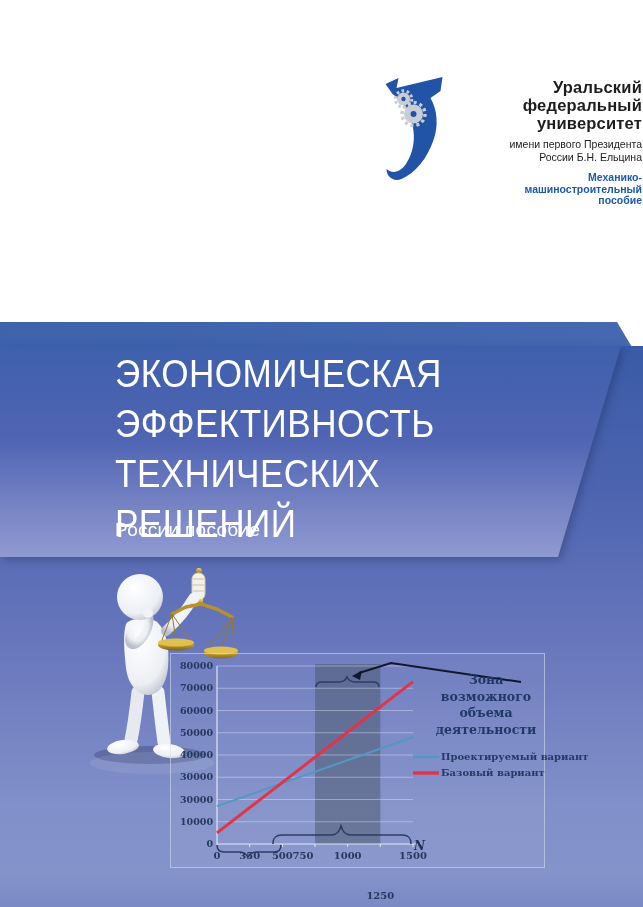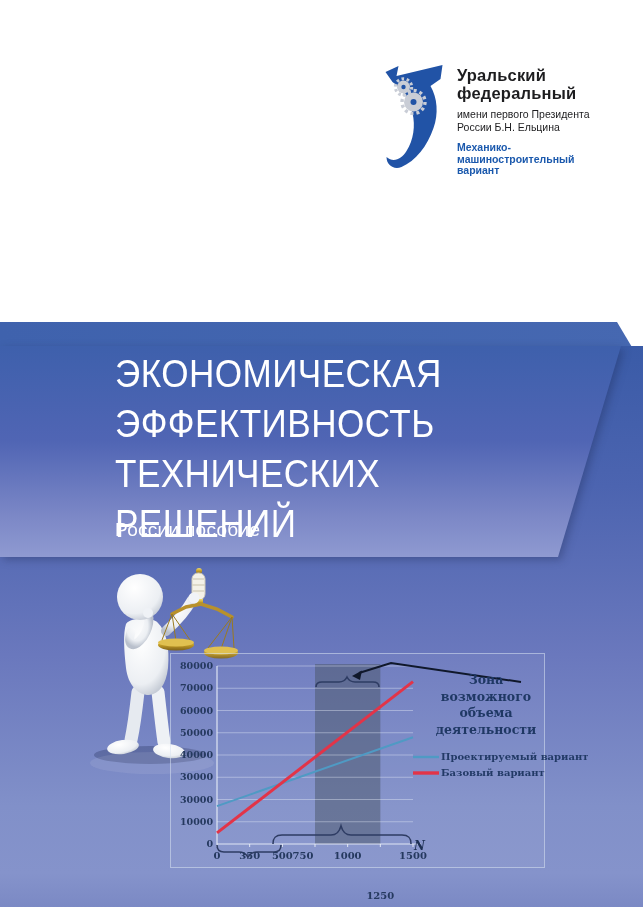--- a/index.html
+++ b/index.html
@@ -42,49 +42,50 @@
   #annotation{left:256px;top:18px;width:118px;text-align:center;font-family:"DejaVu Serif",serif;
      font-size:12.5px;font-weight:bold;color:#1f3864;line-height:16.5px;}
   .legend-label{position:absolute;left:270px;font-family:"DejaVu Serif",serif;font-size:10px;
      font-weight:bold;color:#223a66;white-space:nowrap;}
 </style>
 </head>
 <body>
 
 <div id="page">
 
-  <div class="abs" style="left:0;top:4px;width:643px;height:322px;background:#fff;">
+  <div class="abs" style="left:0;top:16px;width:643px;height:322px;background:#fff;text-align:right;">
 
     <svg id="logo" class="abs" viewBox="0 0 64 106" width="65" height="106">
       <path fill="#2153a6" d="M2 8 L15 2 L13 12 L59 1 L57 15 L47 22
            C54 34 55 50 50 64 C44 82 32 97 18 103
            C10 106 3 101 3 93
            C10 99 18 95 23 87 C30 76 32 62 29 49
            C26 36 19 25 9 18 Z"></path>
       <g fill="#c9cdd6" stroke="#c9cdd6">
         <circle cx="20" cy="23" r="6.5" stroke="none"></circle>
         <circle cx="20" cy="23" r="8.2" fill="none" stroke-width="3" stroke-dasharray="2.6 2.6"></circle>
         <circle cx="30" cy="38" r="9.5" stroke="none"></circle>
         <circle cx="30" cy="38" r="11.5" fill="none" stroke-width="3.4" stroke-dasharray="3 3"></circle>
         <circle cx="30" cy="38" r="3" fill="#2153a6" stroke="none"></circle>
         <circle cx="20" cy="23" r="2.2" fill="#2153a6" stroke="none"></circle>
       </g>
     </svg>
 
     <div id="univ-text" class="abs">
       <div class="univ-name">Уральский</div>
       <div class="univ-name">федеральный</div>
+      <div class="univ-name">университет</div>
       <div class="univ-sub">
         <div>имени первого Президента</div>
         <div>России Б.Н. Ельцина</div>
       </div>
       <div class="inst">
         <div>Механико-</div>
         <div>машиностроительный</div>
-        <div>вариант</div>
+        <div>пособие</div>
       </div>
     </div>
   </div>
 
   <div id="accent-band" class="abs"></div>
   <div id="white-wedge" class="abs"></div>
   <div id="cover-bg" class="abs"></div>
   <div id="title-band-wrap" class="abs">
     <div id="title-band"></div>
   </div>

